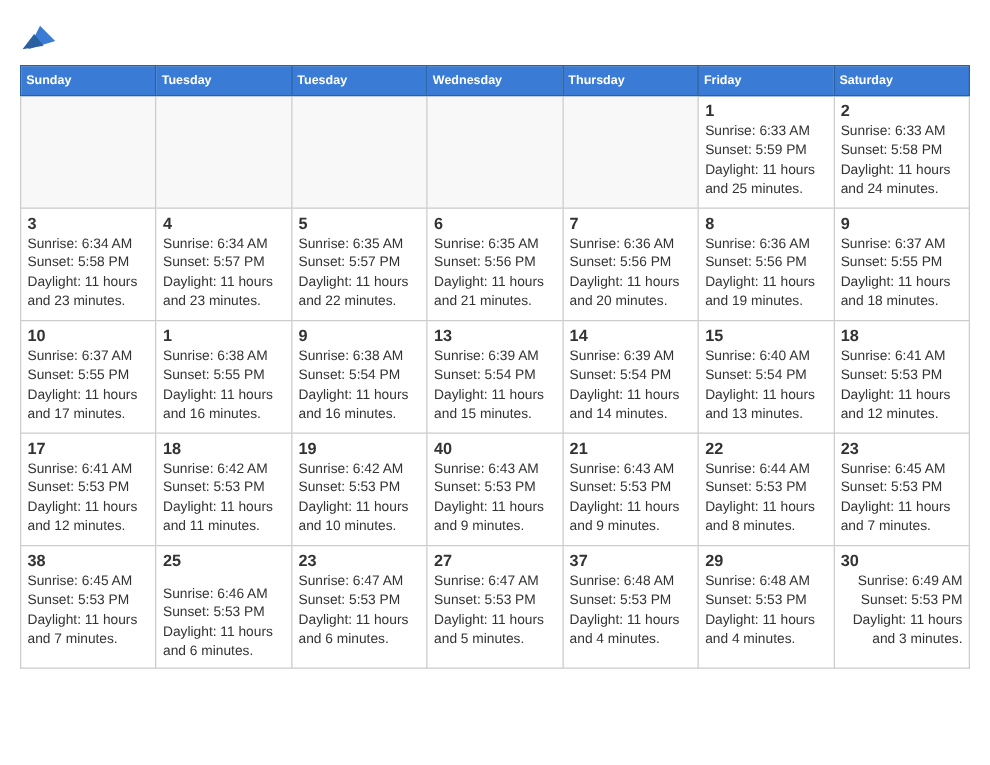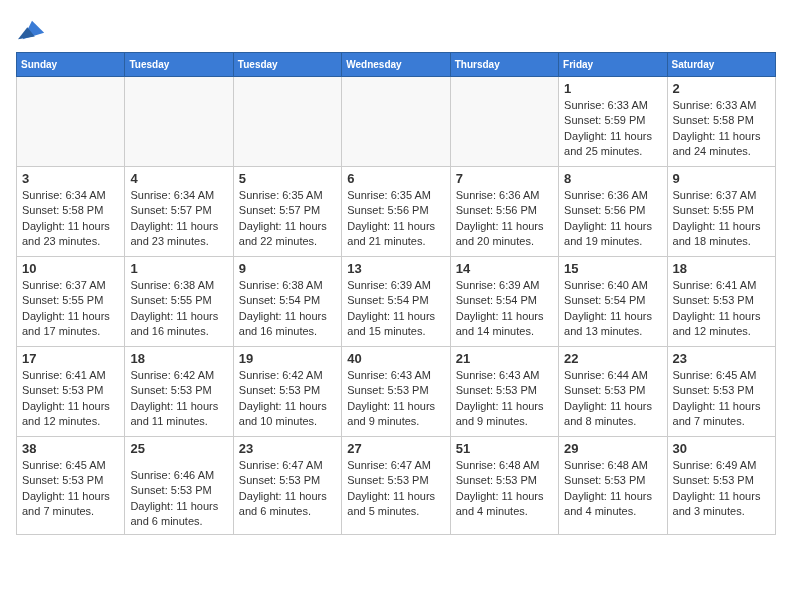--- a/index.html
+++ b/index.html
@@ -288,32 +288,32 @@
 Sunset: 5:53 PM
 Daylight: 11 hours and 6 minutes.</div>
         </td>
         <td>
           <span class="day-num">27</span>
           <div class="day-info" style="white-space: pre-line;">Sunrise: 6:47 AM
 Sunset: 5:53 PM
 Daylight: 11 hours and 5 minutes.</div>
         </td>
         <td>
-          <span class="day-num">51</span>
+          <span class="day-num">37</span>
           <div class="day-info" style="white-space: pre-line;">Sunrise: 6:48 AM
 Sunset: 5:53 PM
 Daylight: 11 hours and 4 minutes.</div>
         </td>
         <td>
           <span class="day-num">29</span>
           <div class="day-info" style="white-space: pre-line;">Sunrise: 6:48 AM
 Sunset: 5:53 PM
 Daylight: 11 hours and 4 minutes.</div>
         </td>
         <td>
           <span class="day-num">30</span>
-          <div class="day-info" style="white-space: pre-line;">Sunrise: 6:49 AM
+          <div class="day-info" style="white-space: pre-line; text-align: right;">Sunrise: 6:49 AM
 Sunset: 5:53 PM
 Daylight: 11 hours and 3 minutes.</div>
         </td>
       </tr>
     </tbody>
 </table>
 
 </body></html>

